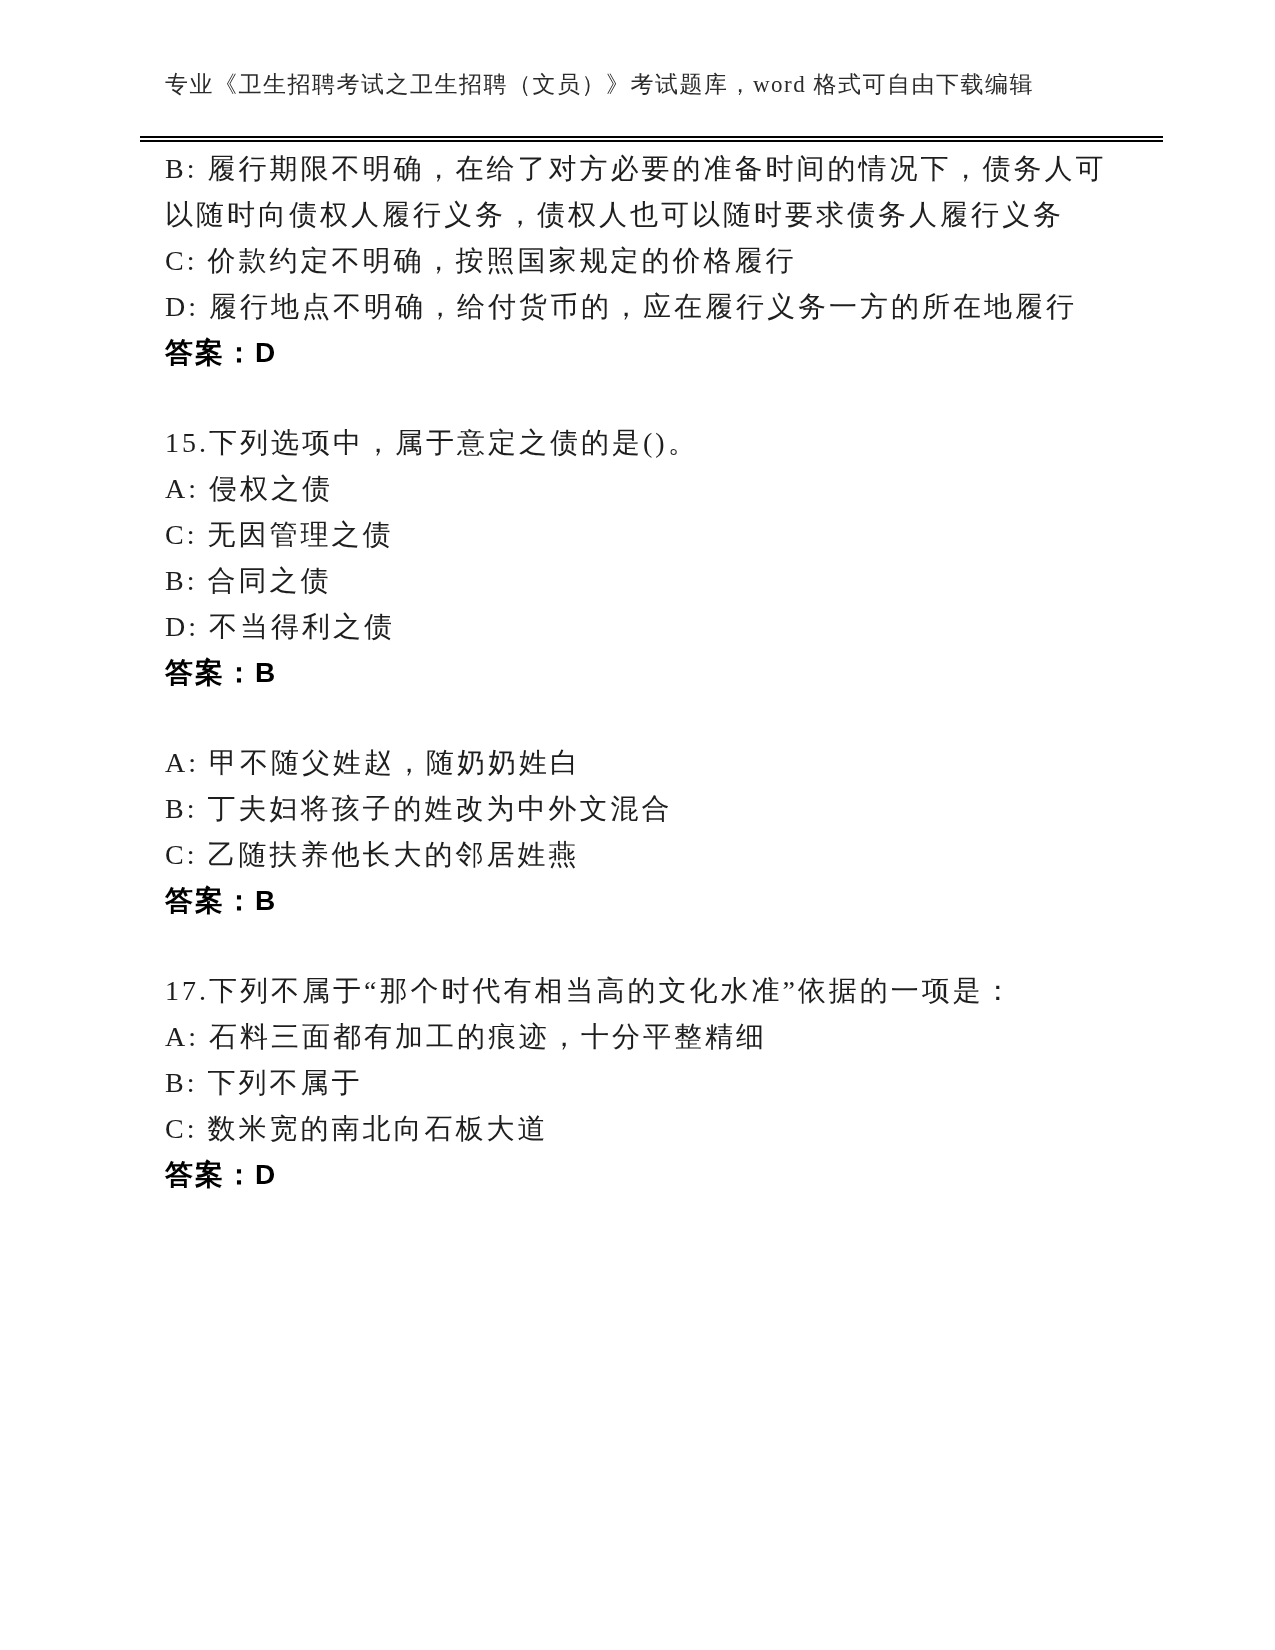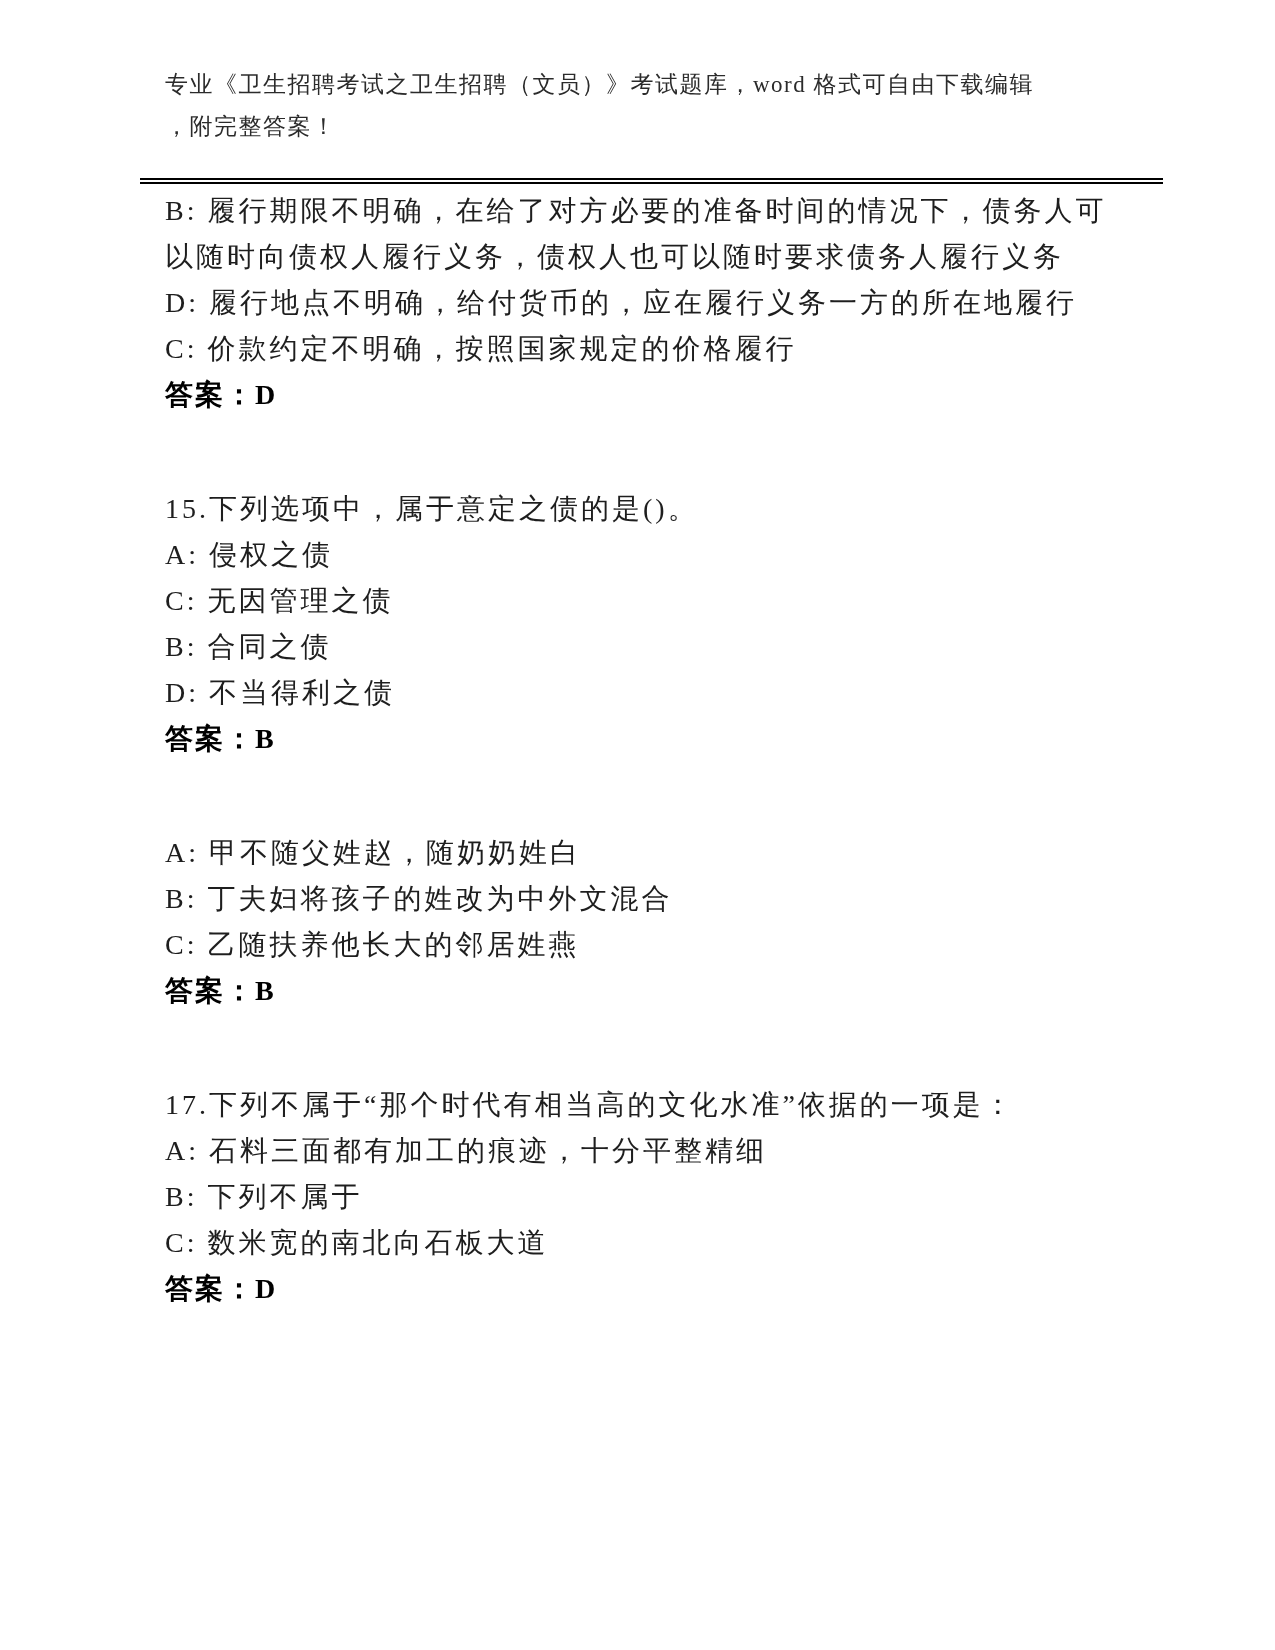--- a/index.html
+++ b/index.html
@@ -37,50 +37,49 @@
     border-bottom: 2px solid #000;
   }
   .content {
     width: 968px;
     font-size: 28px;
     line-height: 46px;
     letter-spacing: 3px;
     margin-top: 4px;
   }
   .block + .block {
-    margin-top: 68px;
+    margin-top: 44px;
   }
   .stem, .option {
     font-weight: normal;
   }
   .answer {
-    font-family: Liberation Serif, serif;
+    font-family: Liberation Sans, sans-serif;
     font-weight: bold;
     color: #000;
     letter-spacing: 2px;
   }
 </style>
 </head>
 <body>
 
 <div class="page">
 
   <div class="doc-header">
     <div>专业《卫生招聘考试之卫生招聘（文员）》考试题库，word 格式可自由下载编辑</div>
-    <div>，附完整答案！</div>
   </div>
 
   <div class="divider"></div>
 
   <div class="content">
 
     <div class="block">
       <div class="option">B: 履行期限不明确，在给了对方必要的准备时间的情况下，债务人可以随时向债权人履行义务，债权人也可以随时要求债务人履行义务</div>
+      <div class="option">C: 价款约定不明确，按照国家规定的价格履行</div>
       <div class="option">D: 履行地点不明确，给付货币的，应在履行义务一方的所在地履行</div>
-      <div class="option">C: 价款约定不明确，按照国家规定的价格履行</div>
       <div class="answer">答案：D</div>
     </div>
 
     <div class="block">
       <div class="stem">15.下列选项中，属于意定之债的是()。</div>
       <div class="option">A: 侵权之债</div>
       <div class="option">C: 无因管理之债</div>
       <div class="option">B: 合同之债</div>
       <div class="option">D: 不当得利之债</div>
       <div class="answer">答案：B</div>

